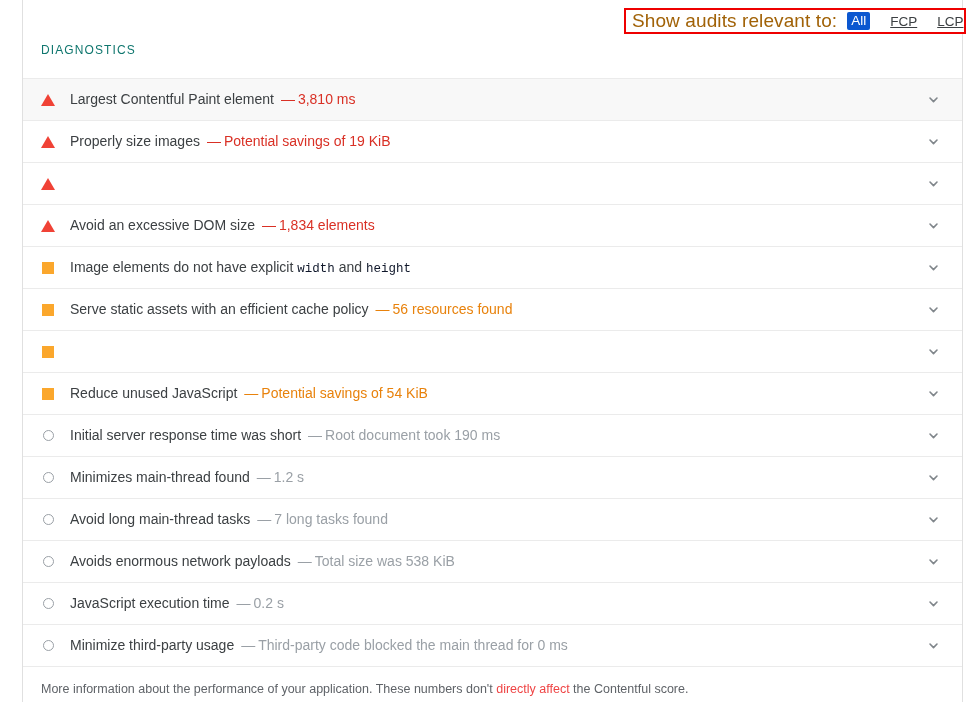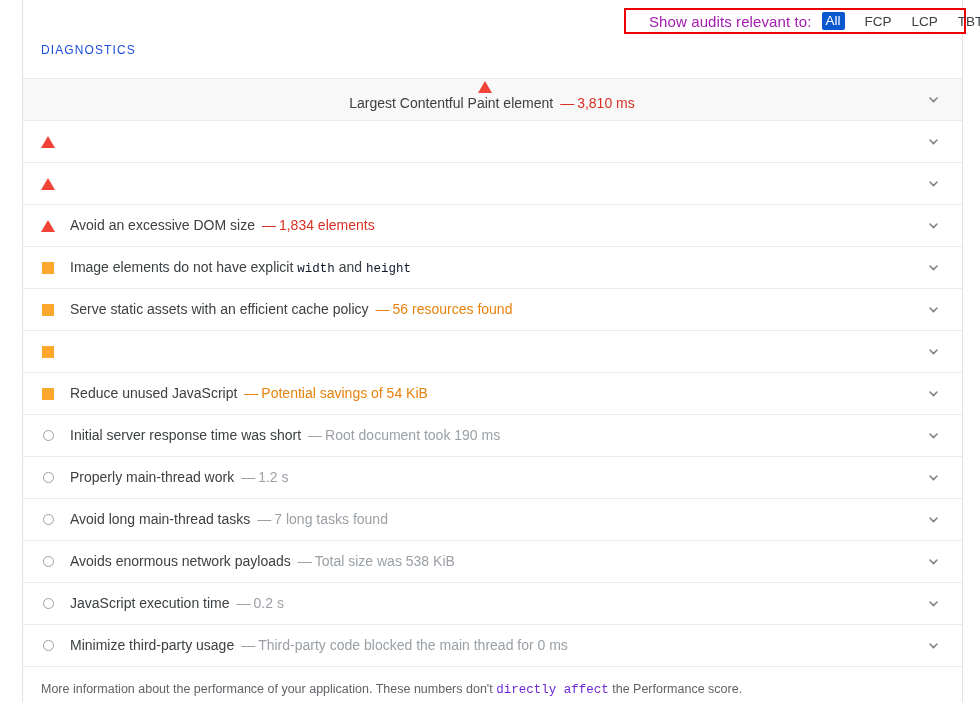--- a/index.html
+++ b/index.html
@@ -28,35 +28,35 @@
     width: 342px;
     height: 26px;
     border: 2px solid #ee0000;
     background: #ffffff;
     display: flex;
     align-items: center;
     padding: 0 6px;
     z-index: 5;
   }
   .filter-label {
-    font-size: 15px;
-    color: #a21caf;
+    font-size: 19px;
+    color: #a16207;
     white-space: nowrap;
     letter-spacing: 0.1px;
-    margin-left: 17px;
   }
   .filter-opts {
     display: flex;
     align-items: center;
     gap: 20px;
     margin-left: 10px;
   }
   .filter-opt {
     font-size: 13.5px;
     color: #3c4043;
+    text-decoration: underline;
     cursor: pointer;
     white-space: nowrap;
   }
   .filter-opt.selected {
     background: #0b57d0;
     color: #ffffff;
     text-decoration: none;
     border-radius: 2px;
     padding: 1px 4px 2px 4px;
     font-weight: 500;
@@ -70,21 +70,21 @@
     width: 941px;
     height: 702px;
     border-left: 1px solid #e0e0e0;
     border-right: 1px solid #e0e0e0;
     background: #fff;
   }
 
   .section-title {
     font-size: 12px;
     letter-spacing: 1.1px;
-    color: #1d4ed8;
+    color: #0f766e;
     padding: 43px 0 0 18px;
     text-transform: uppercase;
     font-weight: 400;
   }
 
   .audit-list {
     margin-top: 21px;
     border-top: 1px solid #ebebeb;
   }
 
@@ -92,21 +92,21 @@
     position: relative;
     display: flex;
     align-items: center;
     height: 42px;
     border-bottom: 1px solid #ebebeb;
     padding-left: 17px;
     padding-right: 18px;
     cursor: pointer;
     background: #ffffff;
   }
-  .audit-row.hovered { background: #f8f8f8; flex-direction: column; }
+  .audit-row.hovered { background: #f8f8f8; }
 
   
   .aicon {
     flex: 0 0 auto;
     width: 16px;
     height: 16px;
     margin-right: 14px;
     display: flex;
     align-items: center;
     justify-content: center;
@@ -159,23 +159,22 @@
   }
   .chev svg { display: block; }
 
   .footnote {
     font-size: 12.5px;
     color: #5f6368;
     padding: 14px 0 0 18px;
     line-height: 1.3;
   }
   .footnote a {
-    color: #6d28d9;
+    color: #ef4444;
     text-decoration: none;
-    font-family: Liberation Mono, monospace;
   }
 </style>
 </head>
 <body>
 
 <div id="page">
 
   <div class="filter-bar">
     <span class="filter-label">Show audits relevant to:</span>
     <div class="filter-opts">
@@ -200,20 +199,21 @@
           <span class="chev">
             <svg width="13" height="13" viewBox="0 0 13 13" aria-hidden="true">
               <path d="M3 5 L6.5 8.6 L10 5" fill="none" stroke="#80868b" stroke-width="1.6" stroke-linecap="round" stroke-linejoin="round"></path>
             </svg>
           </span>
         </div>
         <div class="audit-row sev-fail">
           <span class="aicon">
             <span class="ico-fail"></span>
           </span>
+          <span class="audit-text"><span class="audit-title">Properly size images</span><span class="audit-sep">—</span><span class="audit-val">Potential savings of 19 KiB</span></span>
           <span class="chev">
             <svg width="13" height="13" viewBox="0 0 13 13" aria-hidden="true">
               <path d="M3 5 L6.5 8.6 L10 5" fill="none" stroke="#80868b" stroke-width="1.6" stroke-linecap="round" stroke-linejoin="round"></path>
             </svg>
           </span>
         </div>
         <div class="audit-row sev-fail">
           <span class="aicon">
             <span class="ico-fail"></span>
           </span>
@@ -285,21 +285,21 @@
           <span class="chev">
             <svg width="13" height="13" viewBox="0 0 13 13" aria-hidden="true">
               <path d="M3 5 L6.5 8.6 L10 5" fill="none" stroke="#80868b" stroke-width="1.6" stroke-linecap="round" stroke-linejoin="round"></path>
             </svg>
           </span>
         </div>
         <div class="audit-row sev-pass">
           <span class="aicon">
             <span class="ico-pass"></span>
           </span>
-          <span class="audit-text"><span class="audit-title">Properly main-thread work</span><span class="audit-sep">—</span><span class="audit-val">1.2 s</span></span>
+          <span class="audit-text"><span class="audit-title">Minimizes main-thread found</span><span class="audit-sep">—</span><span class="audit-val">1.2 s</span></span>
           <span class="chev">
             <svg width="13" height="13" viewBox="0 0 13 13" aria-hidden="true">
               <path d="M3 5 L6.5 8.6 L10 5" fill="none" stroke="#80868b" stroke-width="1.6" stroke-linecap="round" stroke-linejoin="round"></path>
             </svg>
           </span>
         </div>
         <div class="audit-row sev-pass">
           <span class="aicon">
             <span class="ico-pass"></span>
           </span>
@@ -339,17 +339,17 @@
           <span class="audit-text"><span class="audit-title">Minimize third-party usage</span><span class="audit-sep">—</span><span class="audit-val">Third-party code blocked the main thread for 0 ms</span></span>
           <span class="chev">
             <svg width="13" height="13" viewBox="0 0 13 13" aria-hidden="true">
               <path d="M3 5 L6.5 8.6 L10 5" fill="none" stroke="#80868b" stroke-width="1.6" stroke-linecap="round" stroke-linejoin="round"></path>
             </svg>
           </span>
         </div>
       </div>
 
     <div class="footnote">
-      <span>More information about the performance of your application. These numbers don't </span><a href="#">directly affect</a><span> the Performance score.</span>
+      <span>More information about the performance of your application. These numbers don't </span><a href="#">directly affect</a><span> the Contentful score.</span>
     </div>
 
   </div>
 </div>
 
 </body></html>

